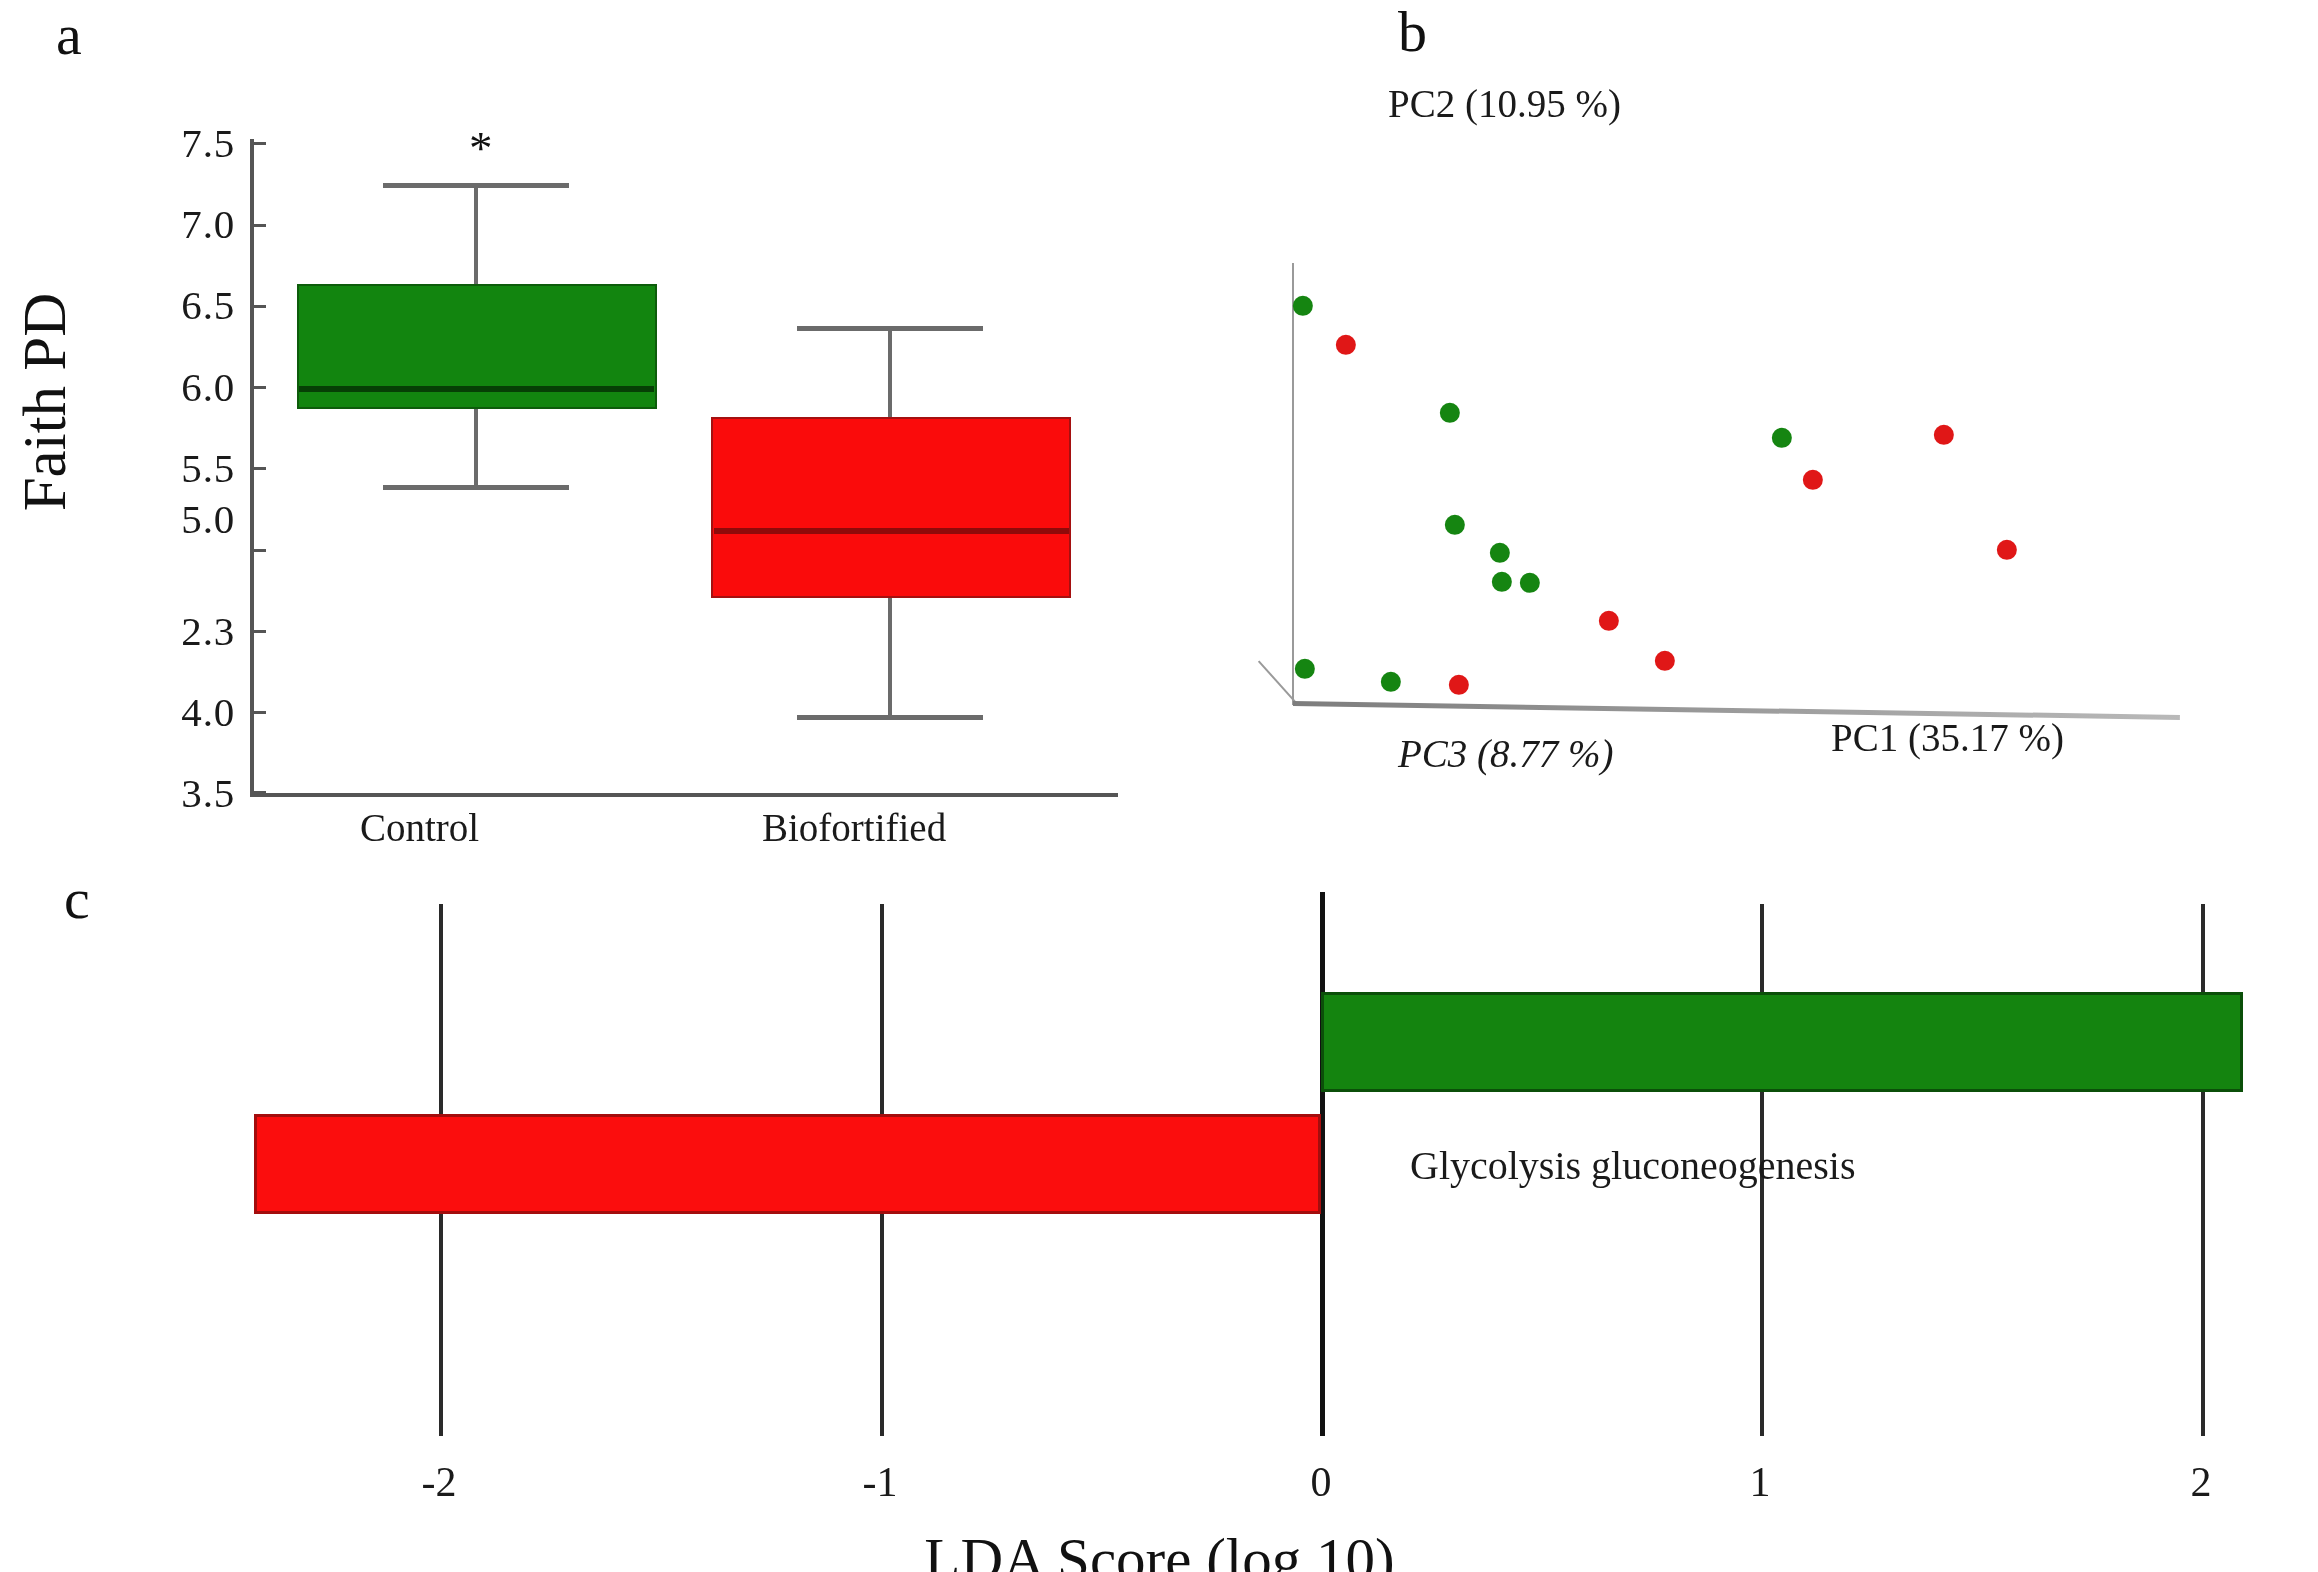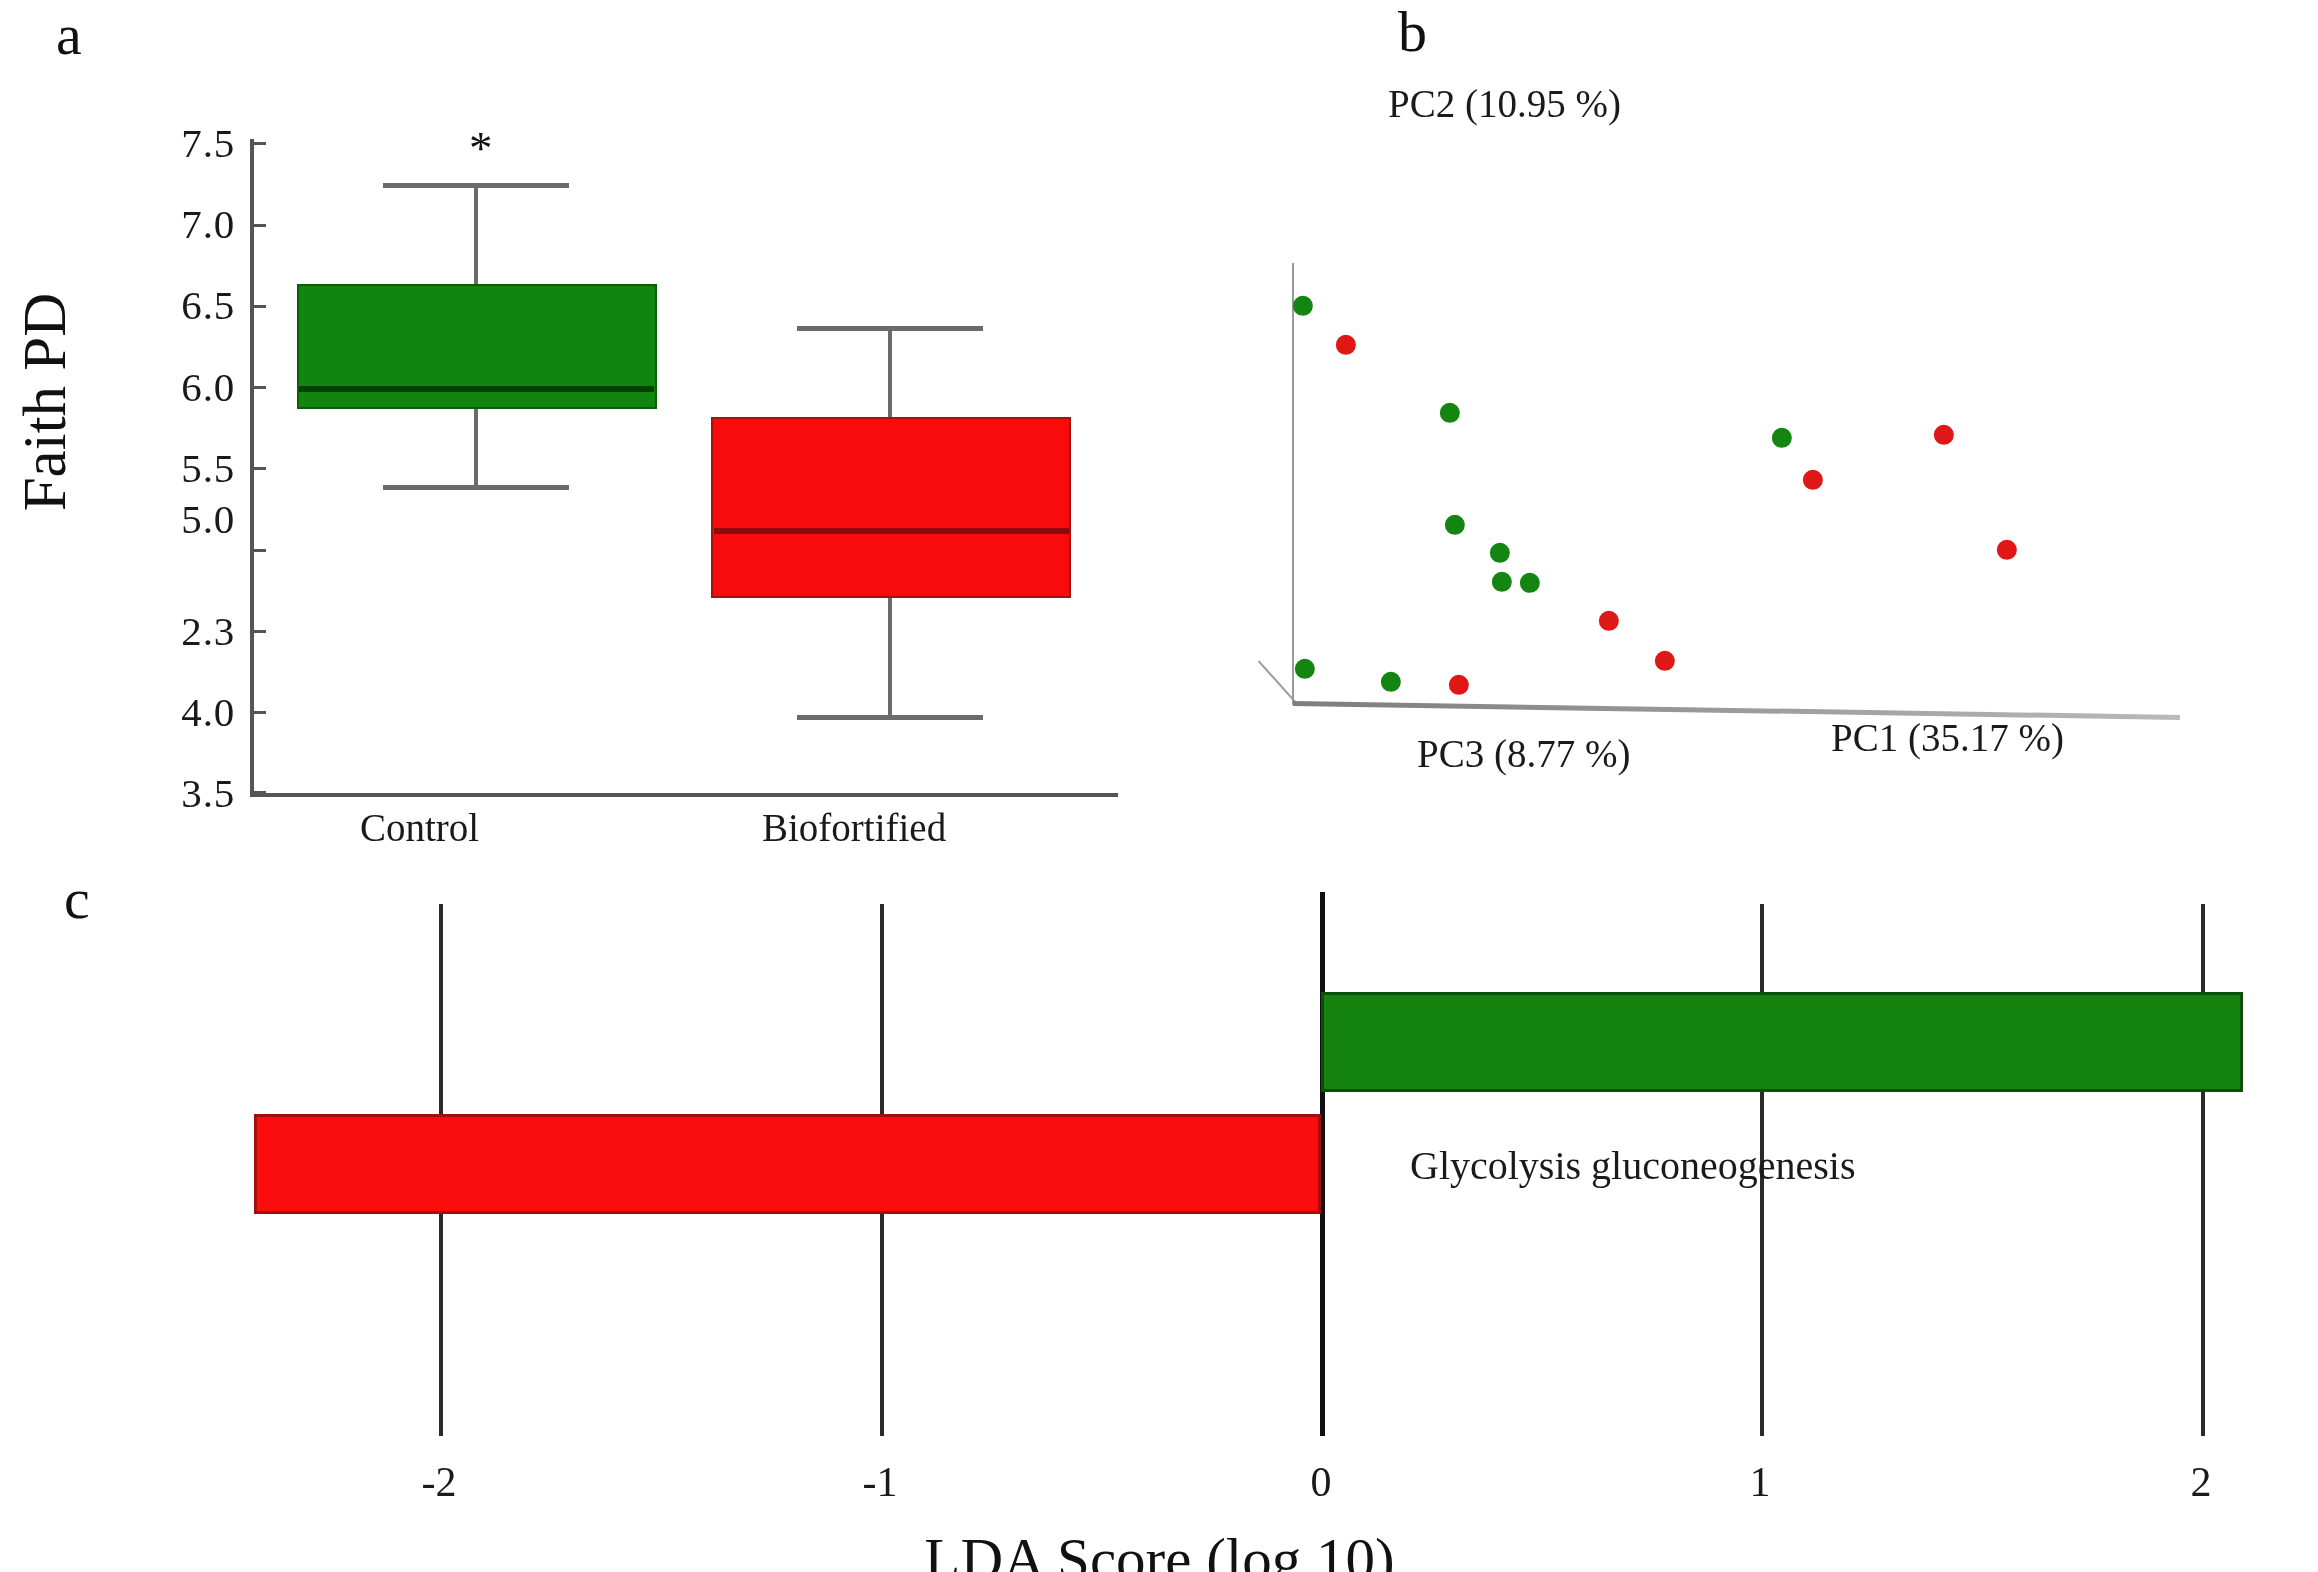--- a/index.html
+++ b/index.html
@@ -266,21 +266,21 @@
     <div class="a-catlabel" style="left:360px; width:235px;">Control</div>
     <div class="a-catlabel" style="left:762px; width:258px;">Biofortified</div>
   </div>
 
   <div id="panel-b">
 
     <div class="panel-letter" style="left:249px; top:3.1px;">b</div>
 
     <div class="b-axis-label" style="left:239px; top:81px;text-align:center;">PC2 (10.95 %)</div>
 
-    <div class="b-axis-label" style="left:268px; top:731px;">PC3 (8.77 %)</div>
+    <div class="b-axis-label" style="left:249px; top:731px;font-style:italic;">PC3 (8.77 %)</div>
 
     <div class="b-axis-label" style="left:682px; top:715px;">PC1 (35.17 %)</div>
 
     <div id="b-plot">
       <div class="b-vaxis"></div>
       <div class="b-depth"></div>
       <div class="b-haxis"></div>
 
       <div class="dot dot-green" style="left:154px; top:306px;"></div>
       <div class="dot dot-green" style="left:301px; top:413px;"></div>

